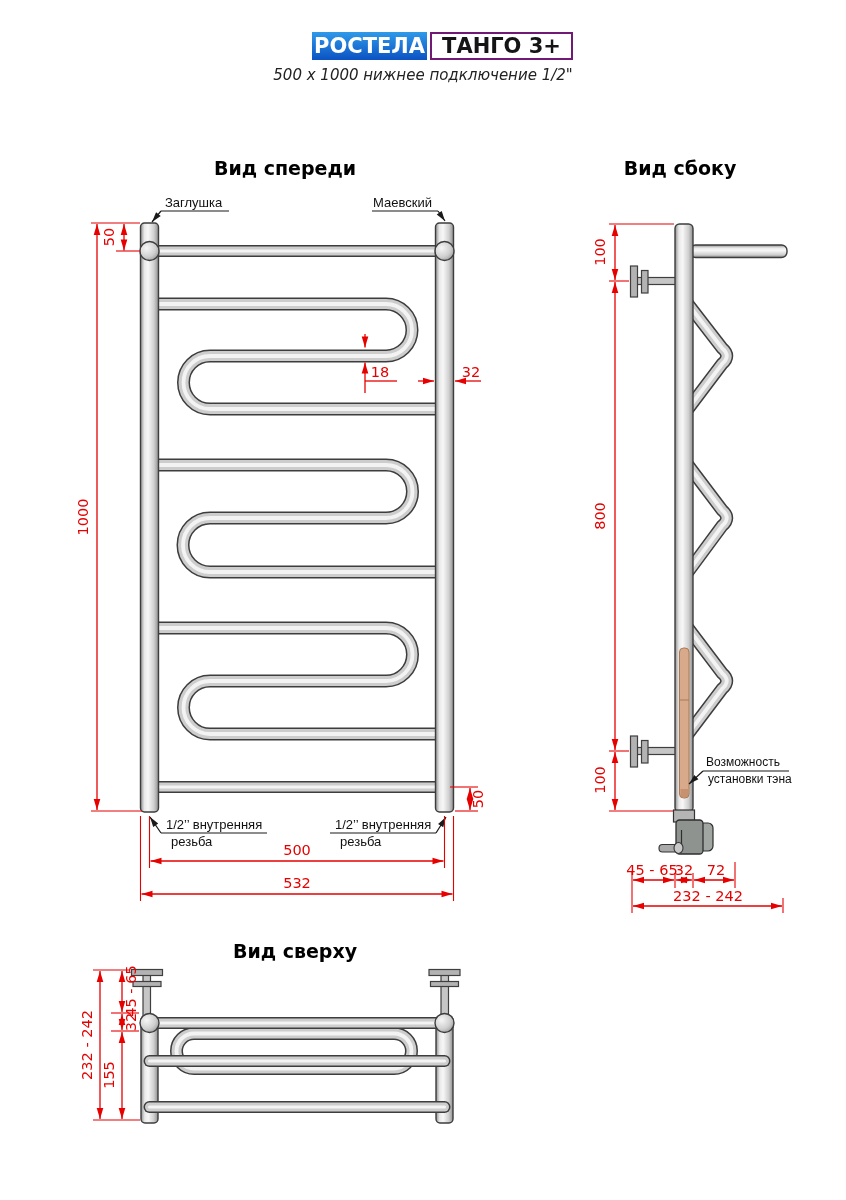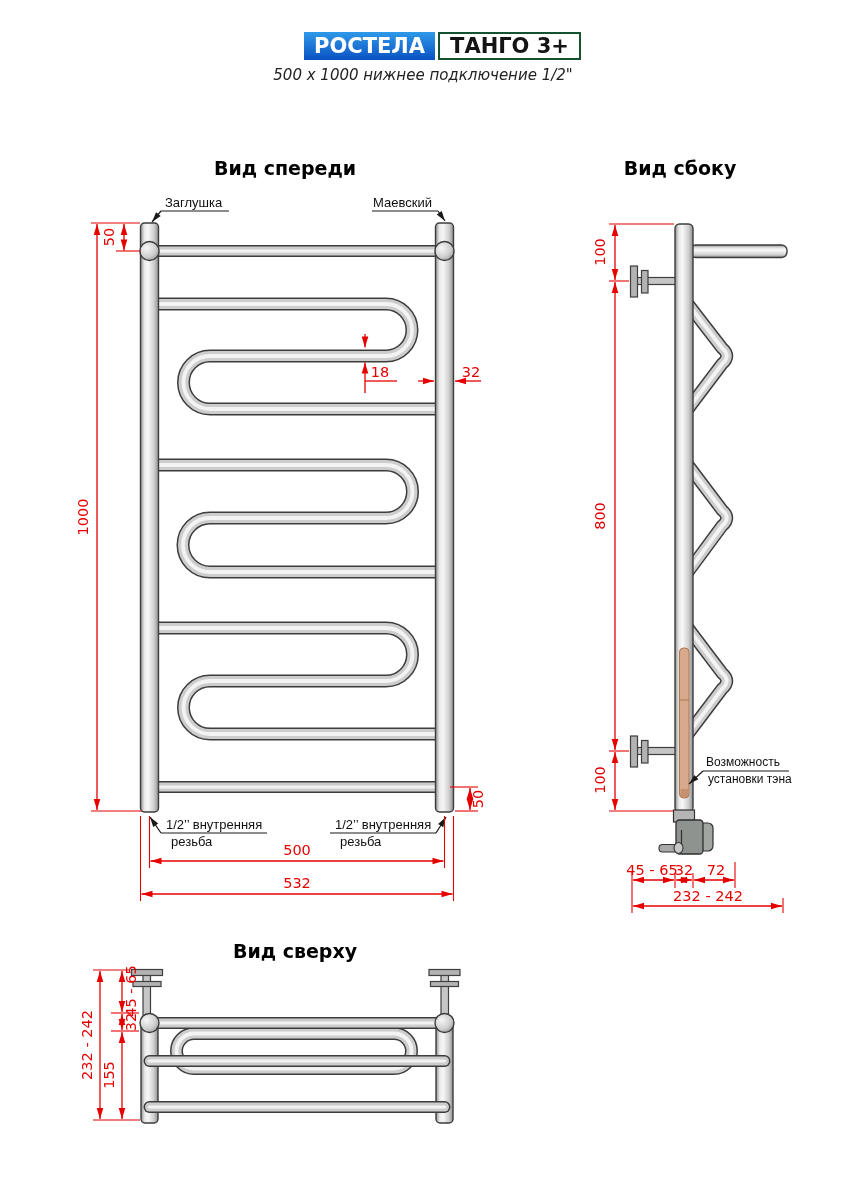--- a/index.html
+++ b/index.html
@@ -1,19 +1,19 @@
 <!DOCTYPE html>
 <html><head>
 <meta charset="utf-8">
 <style>
   html,body{margin:0;padding:0;background:#ffffff;}
   body{width:846px;height:1200px;position:relative;font-family:"DejaVu Sans",sans-serif;overflow:hidden;}
   .hdr{position:absolute;top:32px;left:0;width:100%;display:flex;justify-content:center;gap:3px;padding-left:39px;box-sizing:border-box;}
-  .brand{background:linear-gradient(#2f9ae9,#0b52c3);color:#fff;font-weight:bold;font-size:21px;line-height:26px;padding:1px 10px;text-align:right;}
-  .model{background:#fff;border:2px solid #14532d;color:#151515;font-weight:bold;font-size:21px;line-height:24px;padding:0 10px;}
+  .brand{background:linear-gradient(#2f9ae9,#0b52c3);color:#fff;font-weight:bold;font-size:21px;line-height:26px;padding:1px 2px;text-align:right;}
+  .model{background:#fff;border:2px solid #701a75;color:#151515;font-weight:bold;font-size:21px;line-height:24px;padding:0 10px;}
   .sub{position:absolute;top:66px;left:0;width:100%;text-align:center;font-size:15px;color:#222;font-style:italic;}
   svg.draw{position:absolute;left:0;top:0;}
   .o{stroke:#3d3d3d;stroke-width:13;fill:none;stroke-linecap:round;}
   .b{stroke:#cdcdcd;stroke-width:10;fill:none;stroke-linecap:round;}
   .h{stroke:#f3f3f3;stroke-width:3.8;fill:none;stroke-linecap:round;}
   .thin .o{stroke-width:12}.thin .b{stroke-width:9}.thin .h{stroke-width:3.2}
   .riser{fill:url(#gh);stroke:#3d3d3d;stroke-width:1.4;}
   .hbar{fill:url(#gv);stroke:#3d3d3d;stroke-width:1.4;}
   .ball{fill:url(#gb);stroke:#3d3d3d;stroke-width:1.4;}
   .plate{fill:#b3b3b3;stroke:#3f3f3f;stroke-width:1.2;}

